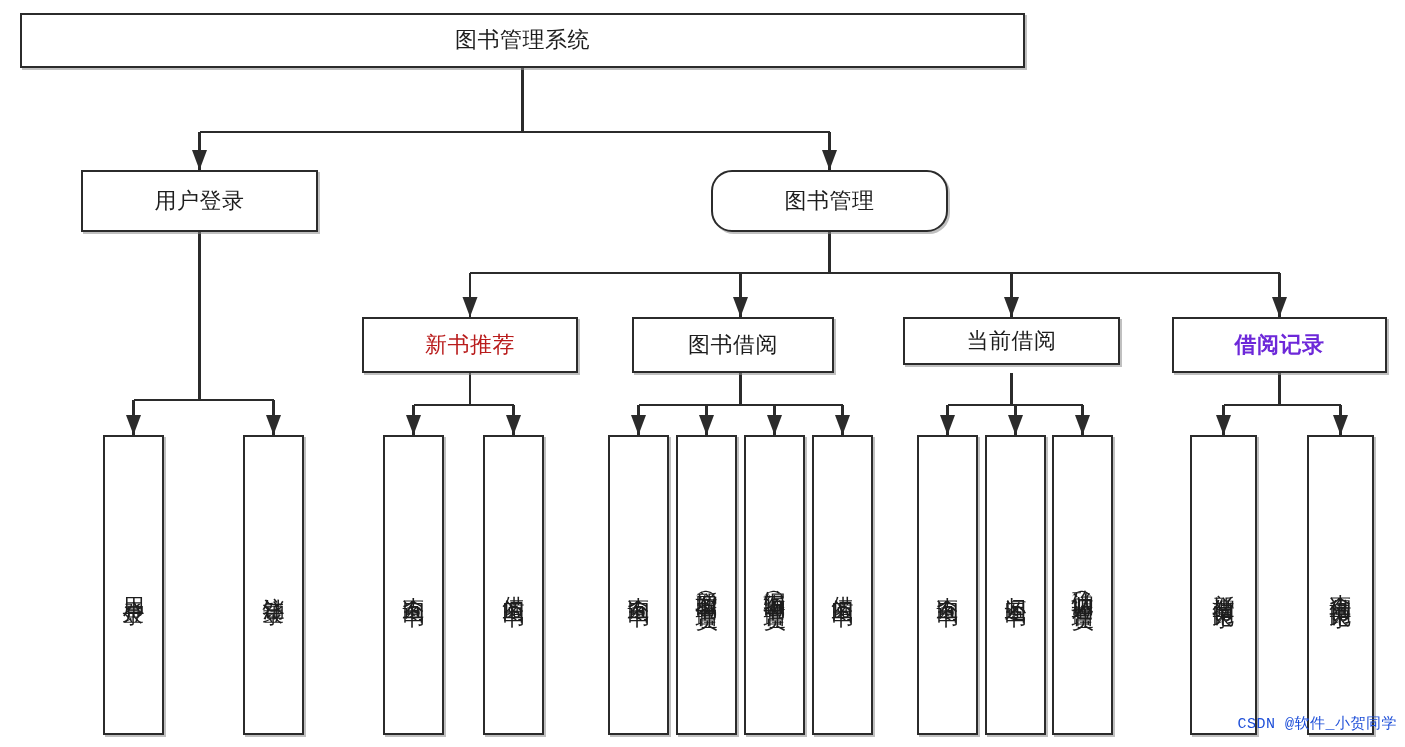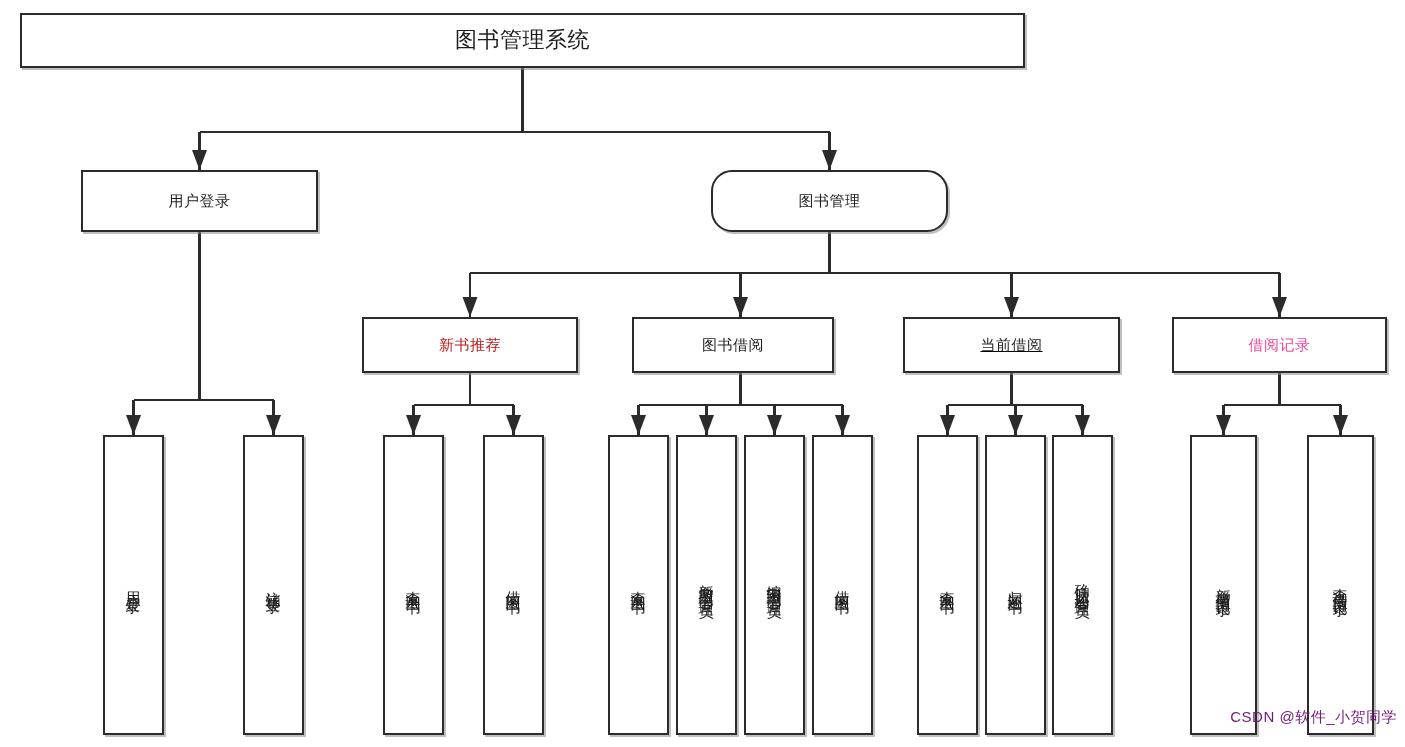--- a/index.html
+++ b/index.html
@@ -27,21 +27,21 @@
     background: #ffffff;
     border: 2px solid #2b2b2b;
     box-shadow: 2px 2px 0 0 rgba(140,140,140,0.55);
     display: flex;
     align-items: center;
     justify-content: center;
     overflow: hidden;
   }
   .node-label {
     color: #1d1d1d;
-    font-size: 15px;
+    font-size: 22px;
     line-height: 1.12;
     letter-spacing: 0.5px;
     white-space: pre;
     text-align: center;
     user-select: none;
   }
   .node-box.vertical .node-label {
     writing-mode: vertical-rl;
     text-orientation: upright;
     white-space: normal;
@@ -54,26 +54,27 @@
     position: absolute;
     left: 0;
     top: 0;
     width: 1405px;
     height: 747px;
     pointer-events: none;
   }
   .watermark {
     position: absolute;
     right: 8px;
-    bottom: 20px;
+    bottom: 14px;
     font-size: 15px;
-    color: #701a75;
+    color: #1d4ed8;
     letter-spacing: 0.5px;
     user-select: none;
     white-space: nowrap;
+    font-family: Liberation Mono, monospace;
   }
 </style>
 </head>
 <body>
 
 <div id="diagram-root">
   <svg class="connectors" id="connector-layer" viewBox="0 0 1405 747" width="1405" height="747" xmlns="http://www.w3.org/2000/svg">
       <line x1="522.5" y1="68" x2="522.5" y2="132" stroke="#2b2b2b" stroke-width="2.6" shape-rendering="crispEdges"></line>
       <line x1="199.5" y1="132" x2="829.5" y2="132" stroke="#2b2b2b" stroke-width="2.6" shape-rendering="crispEdges"></line>
       <line x1="199.5" y1="132" x2="199.5" y2="170" stroke="#2b2b2b" stroke-width="2.6" shape-rendering="crispEdges"></line>
@@ -136,25 +137,25 @@
       </div>
       <div class="node-box" style="left: 711px; top: 170px; width: 237px; height: 62px; border-color: rgb(43, 43, 43); border-radius: 21px;">
         <span class="node-label" style="color: rgb(29, 29, 29);">图书管理</span>
       </div>
       <div class="node-box" style="left: 362px; top: 317px; width: 216px; height: 56px; border-color: rgb(43, 43, 43);">
         <span class="node-label" style="color: #b91c1c;">新书推荐</span>
       </div>
       <div class="node-box" style="left: 632px; top: 317px; width: 202px; height: 56px; border-color: rgb(43, 43, 43);">
         <span class="node-label" style="color: rgb(29, 29, 29);">图书借阅</span>
       </div>
-      <div class="node-box" style="left: 903px; top: 317px; width: 217px; height: 56px; border-color: rgb(43, 43, 43); text-decoration: underline;">
+      <div class="node-box" style="left: 903px; top: 317px; width: 217px; height: 48px; border-color: rgb(43, 43, 43);">
         <span class="node-label" style="color: rgb(29, 29, 29);">当前借阅</span>
       </div>
       <div class="node-box" style="left: 1172px; top: 317px; width: 215px; height: 56px; border-color: rgb(43, 43, 43);">
-        <span class="node-label" style="color: #ec4899;">借阅记录</span>
+        <span class="node-label" style="color: #6d28d9; font-weight: bold;">借阅记录</span>
       </div>
       <div class="node-box vertical" style="left: 103px; top: 435px; width: 61px; height: 300px; border-color: rgb(43, 43, 43);">
         <span class="node-label" style="color: rgb(29, 29, 29);">用户登录</span>
       </div>
       <div class="node-box vertical" style="left: 243px; top: 435px; width: 61px; height: 300px; border-color: rgb(43, 43, 43);">
         <span class="node-label" style="color: rgb(29, 29, 29);">注销登录</span>
       </div>
       <div class="node-box vertical" style="left: 383px; top: 435px; width: 61px; height: 300px; border-color: rgb(43, 43, 43);">
         <span class="node-label" style="color: rgb(29, 29, 29);">查询图书</span>
       </div>

